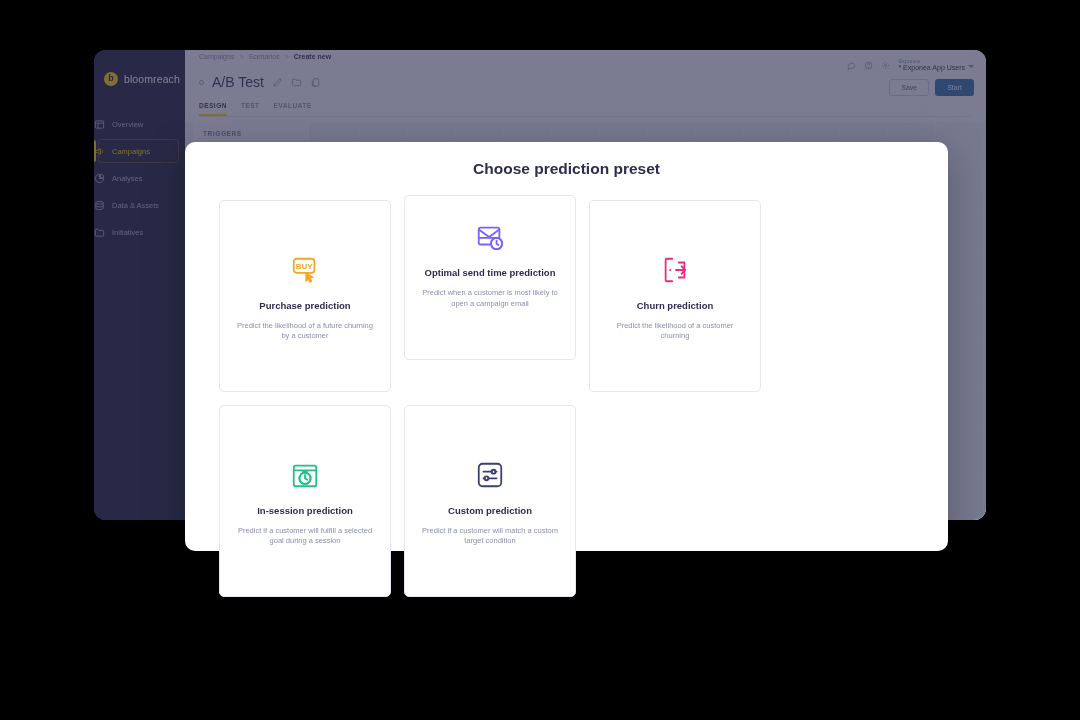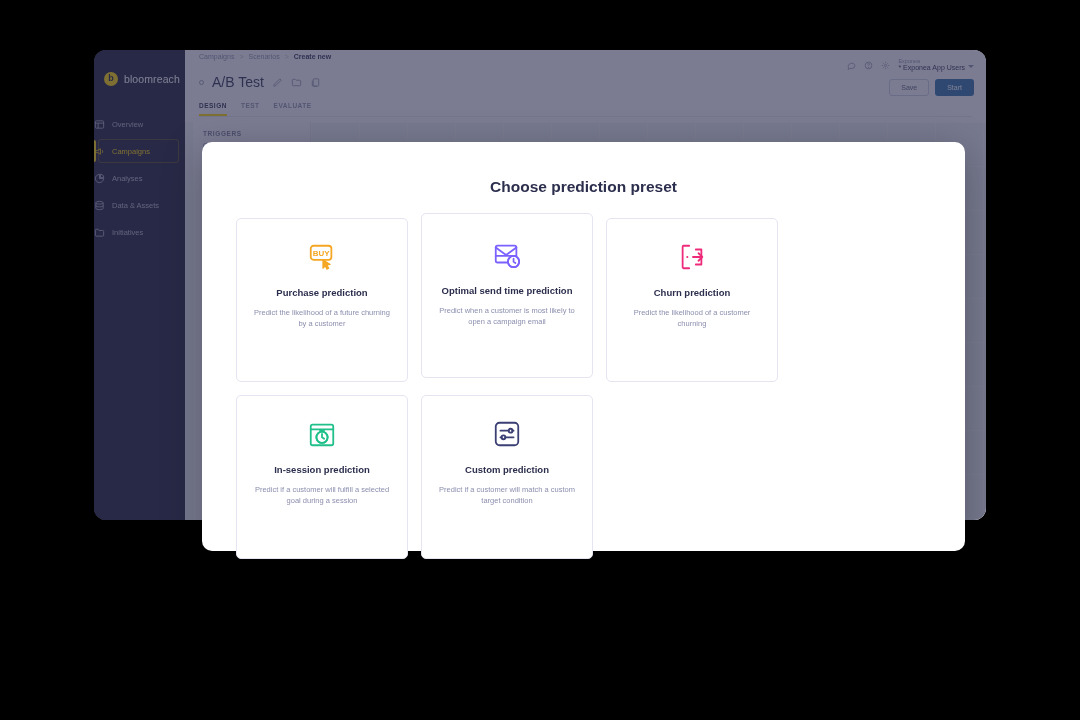--- a/index.html
+++ b/index.html
@@ -206,26 +206,26 @@
     left: 94px; top: 50px;
     width: 892px; height: 470px;
     border-radius: 12px;
     background: rgba(47, 49, 80, .62);
     pointer-events: none;
   }
 
   
   #modal {
     position: absolute;
-    left: 202px; top: 142px;
+    left: 185px; top: 142px;
     width: 763px; height: 409px;
     background: #ffffff;
     border-radius: 10px;
     box-shadow: 0 10px 40px rgba(0,0,0,.28);
-    padding: 28px 18px;
+    padding: 10px 18px;
   }
   .modal-title {
     text-align: center;
     font-size: 15.5px;
     font-weight: bold;
     color: #2c2e4d;
     margin-top: 8px;
     margin-bottom: 22px;
   }
 
@@ -242,21 +242,21 @@
     border: 1px solid #e4e5f0;
     border-radius: 5px;
     padding: 22px 14px 18px 14px;
     text-align: center;
     cursor: pointer;
     display: flex;
     flex-direction: column;
     align-items: center;
   }
   .card.tall { height: 165px; margin-top: -5px; padding-top: 25px; }
-  .card.std { height: 164px; }
+  .card.std { height: 192px; justify-content: center; }
   .card-icon { height: 32px; display: flex; align-items: center; justify-content: center; margin-bottom: 14px; }
   .card-icon svg { display: block; }
   .card-title {
     font-size: 9.5px;
     font-weight: bold;
     color: #2c2e4d;
     line-height: 1.35;
     margin-bottom: 8px;
   }
   .card-desc {

